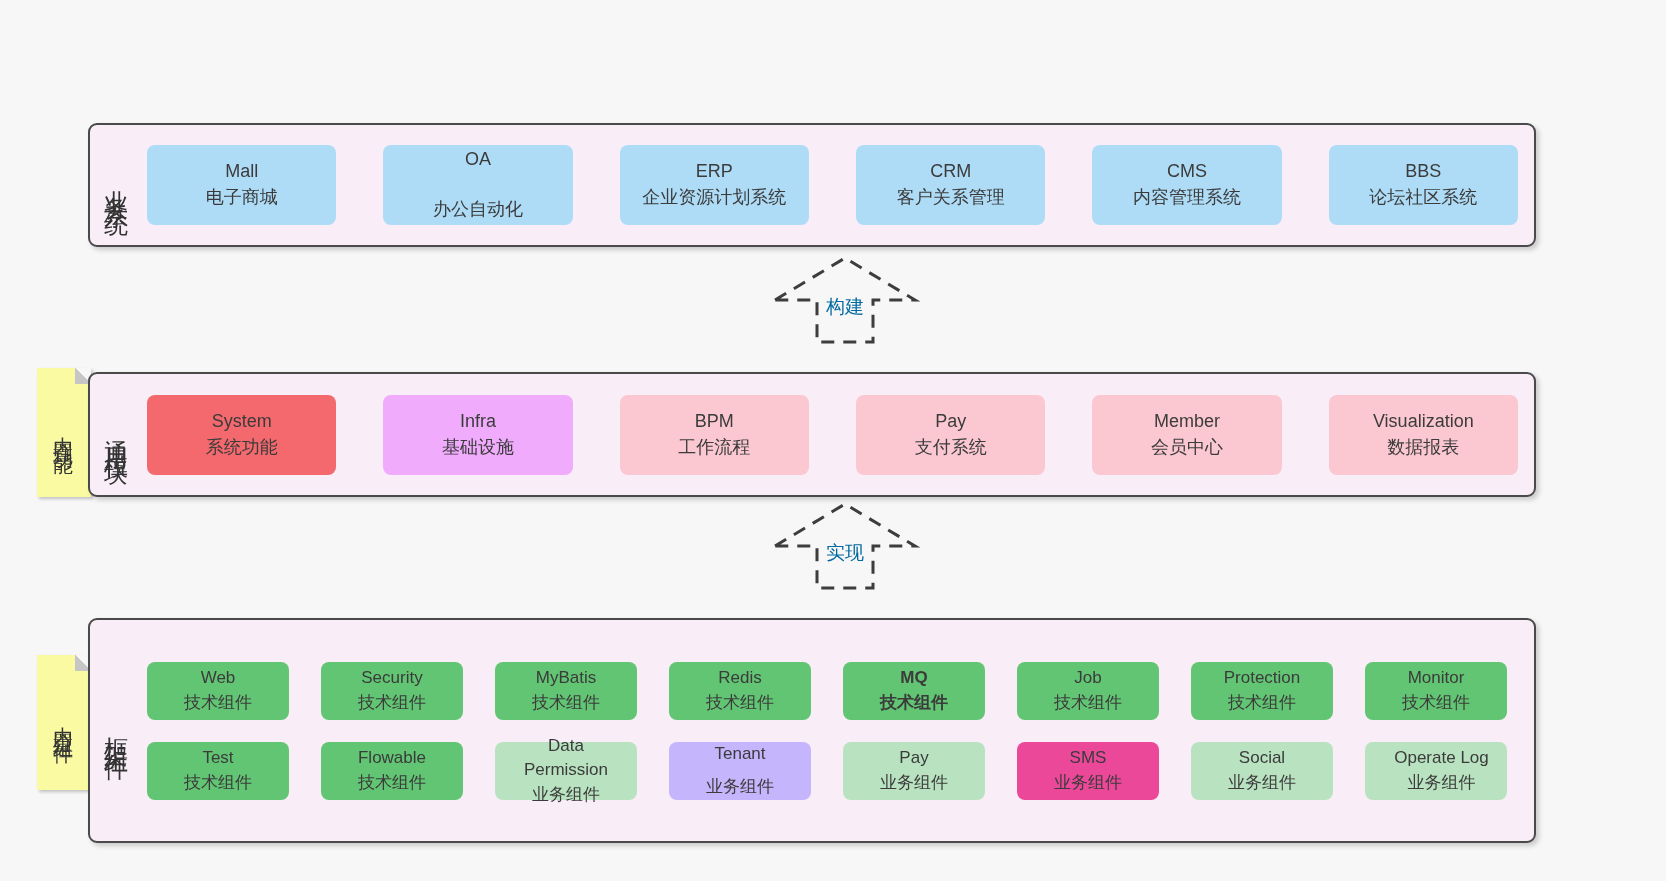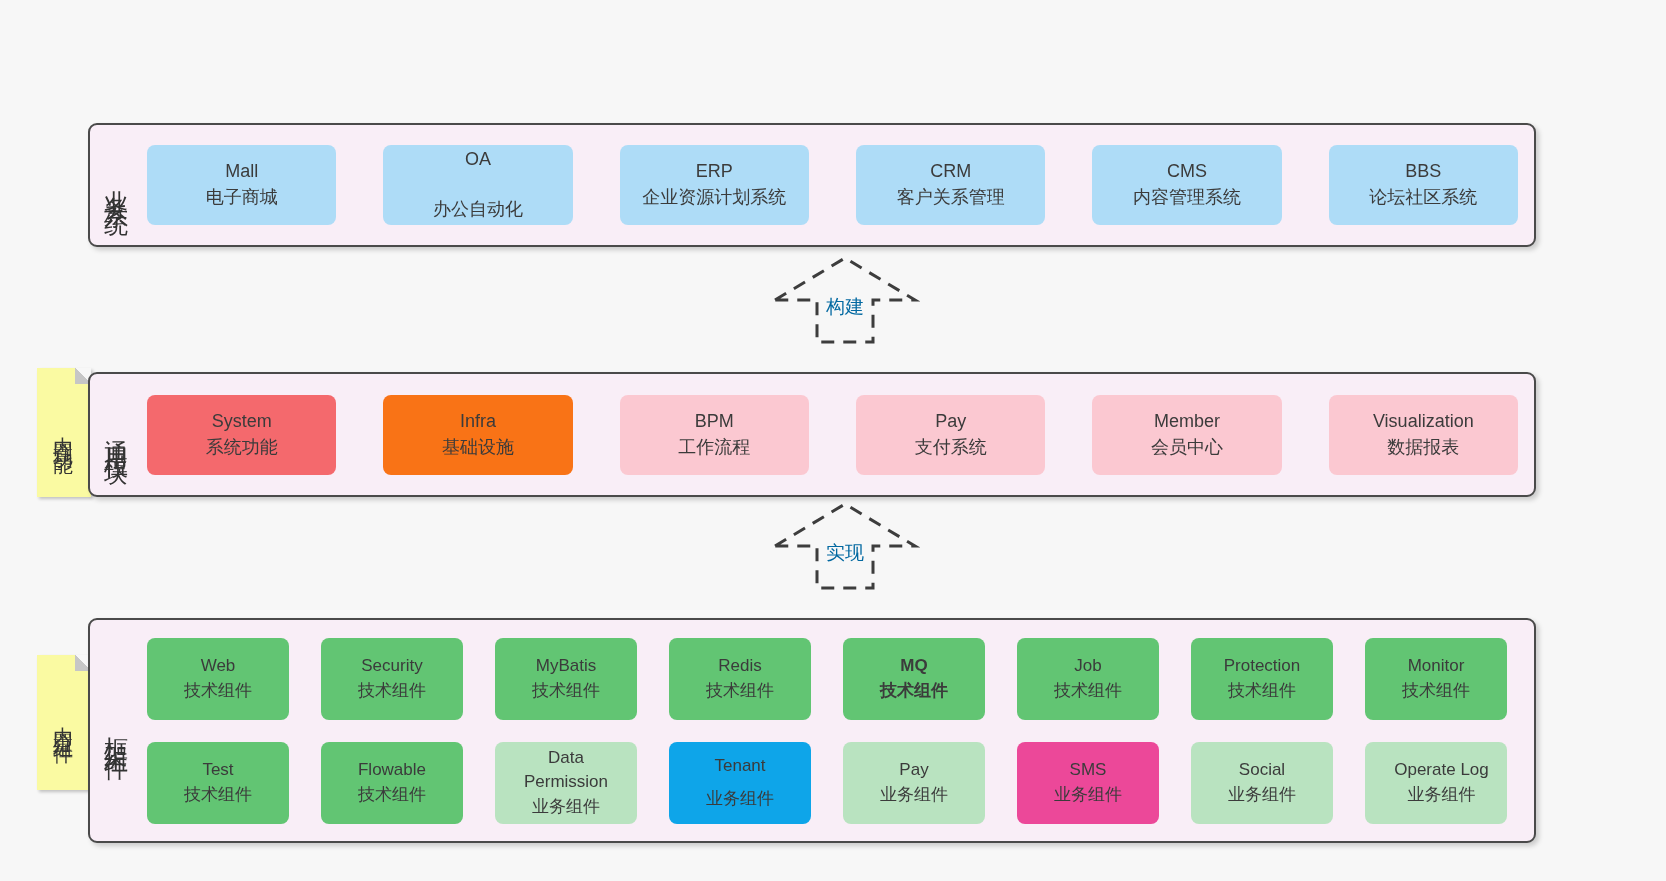--- a/index.html
+++ b/index.html
@@ -39,21 +39,21 @@
   .gap-wide .box-row{gap:47px;}
   .gap-narrow .box-row{gap:32px;}
 
   .box{
     border-radius:8px;
     display:flex;flex-direction:column;align-items:center;justify-content:center;
     text-align:center;line-height:1.42;color:var(--text,#3b3b3b);
     padding:0 9px;box-sizing:border-box;
   }
   .box-lg{width:190px;height:80px;font-size:18px;}
-  .box-sm{width:142px;height:82px;font-size:17px;}
+  .box-sm{width:142px;height:58px;font-size:17px;}
 
   
   .sticky{
     position:absolute;left:37px;width:54px;
     background:var(--sticky-yellow,#fafaa2);
     box-shadow:2px 2px 3px rgba(0,0,0,0.22);
     display:flex;align-items:center;justify-content:center;
     z-index:0;
   }
   #sticky-functions{top:368px;height:129px;}
@@ -131,21 +131,21 @@
   </div>
 
   <div class="layer" id="layer-modules">
     <div class="layer-label">通用模块</div>
     <div class="box-area gap-wide">
         <div class="box-row">
           <div class="box box-lg" style="background: rgb(244, 105, 109);">
             <div>System</div>
             <div>系统功能</div>
           </div>
-          <div class="box box-lg" style="background: #f97316;">
+          <div class="box box-lg" style="background: #f0abfc;">
             <div>Infra</div>
             <div>基础设施</div>
           </div>
           <div class="box box-lg" style="background: rgb(251, 200, 209);">
             <div>BPM</div>
             <div>工作流程</div>
           </div>
           <div class="box box-lg" style="background: rgb(251, 200, 209);">
             <div>Pay</div>
             <div>支付系统</div>
@@ -212,21 +212,21 @@
             <div>技术组件</div>
           </div>
           <div class="box box-sm" style="background: rgb(98, 197, 115);">
             <div>Flowable</div>
             <div>技术组件</div>
           </div>
           <div class="box box-sm" style="background: rgb(185, 227, 192);">
             <div>Data Permission</div>
             <div>业务组件</div>
           </div>
-          <div class="box box-sm" style="background: #0ea5e9; gap: 8px;">
+          <div class="box box-sm" style="background: #c4b5fd; gap: 8px;">
             <div>Tenant</div>
             <div>业务组件</div>
           </div>
           <div class="box box-sm" style="background: rgb(185, 227, 192);">
             <div>Pay</div>
             <div>业务组件</div>
           </div>
           <div class="box box-sm" style="background: #ec4899;">
             <div>SMS</div>
             <div>业务组件</div>

